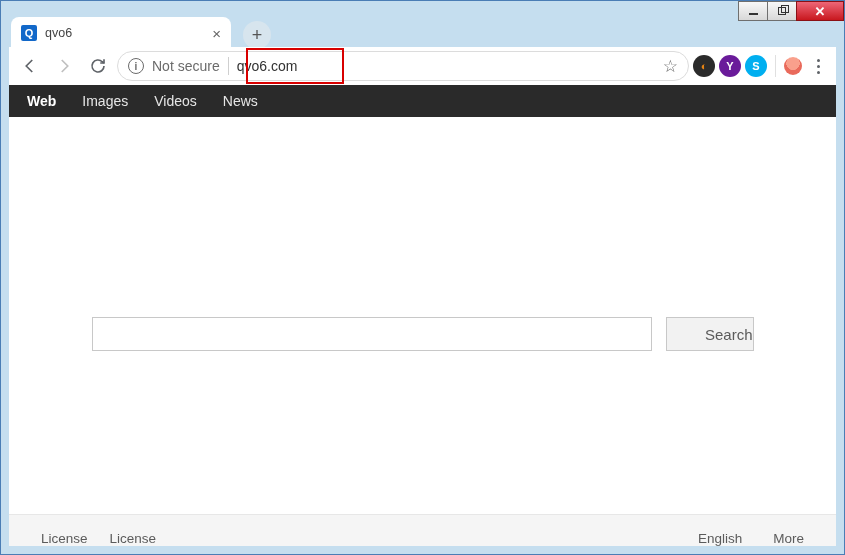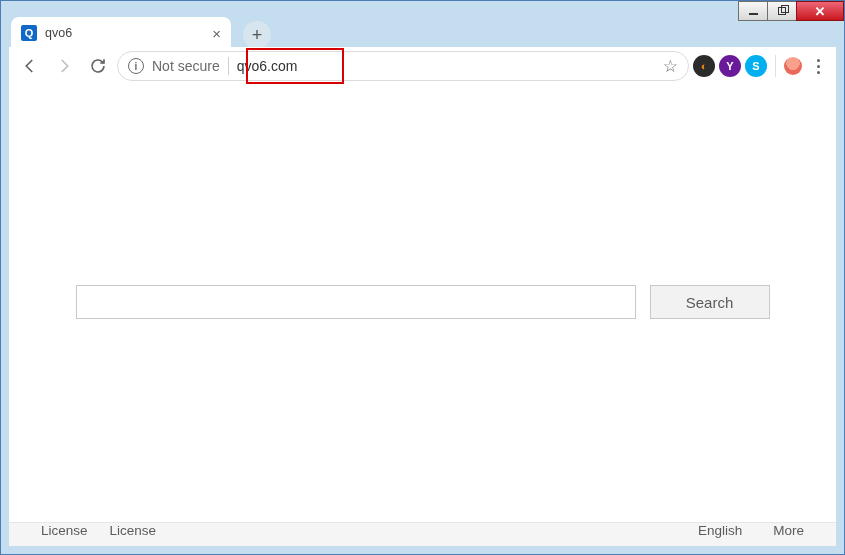--- a/index.html
+++ b/index.html
@@ -176,35 +176,36 @@
     margin-top:200px;
   }
   .search-input {
     width:560px;height:34px;
     border:1px solid #c8c8c8;
     font-size:16px;
     padding:0 8px;
     outline:none;
   }
   .search-btn {
-    height:34px;width:120px;
+    height:34px;width:88px;
     border:1px solid #c8c8c8;
     background:#f2f2f2;
     color:#5b5b5b;
     font-size:15px;
     cursor:pointer;
+    text-align:right;
   }
 
   .footer {
     position:absolute;
     left:0;right:0;bottom:0;
-    height:24px;
+    height:32px;
     background:#f5f5f5;
     border-top:1px solid #e7e7e7;
-    display:flex;align-items:flex-start;
+    display:flex;align-items:flex-end;
     padding:0 32px;
     font-size:13.5px;color:#5b5b5b;
     gap:22px;
   }
   .footer .right { margin-left:auto; display:flex; gap:31px;}
   .footer span { cursor:pointer; }
 </style>
 </head>
 <body>
 
@@ -262,20 +263,27 @@
     <div class="ext-divider"></div>
     <div class="profile"></div>
     <div class="menu-dots">
         <span></span>
         <span></span>
         <span></span>
       </div>
   </div>
 
   <div class="page">
+    <div class="site-nav">
+
+      <span class="item active">Web</span>
+      <span class="item">Images</span>
+      <span class="item">Videos</span>
+      <span class="item">News</span>
+    </div>
 
     <div class="search-area">
       <input class="search-input" type="text" value="" style="">
       <button class="search-btn">Search</button>
     </div>
 
     <div class="footer">
       <span>License</span>
       <span>License</span>
       <div class="right">

